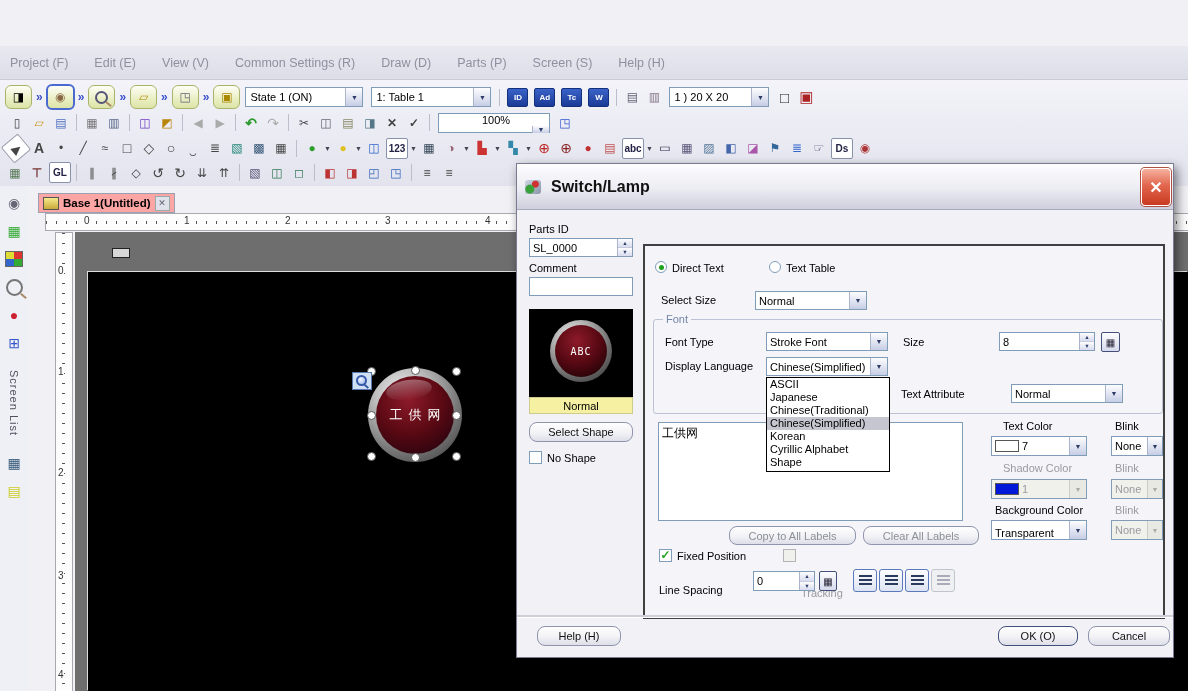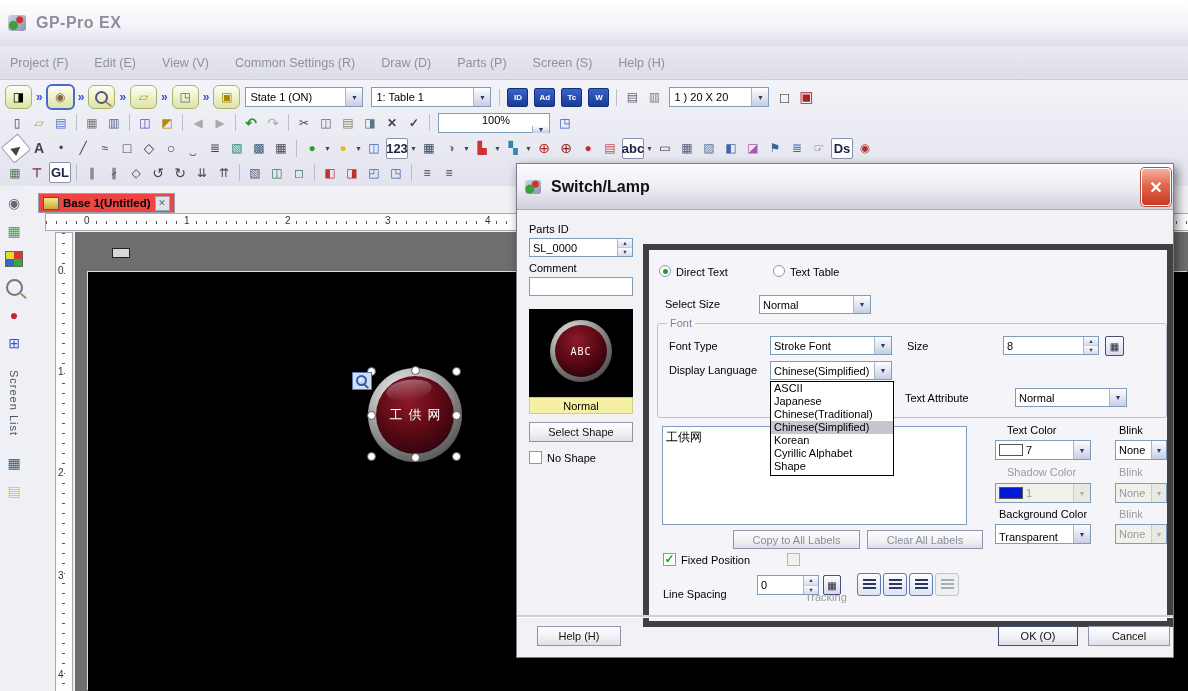--- a/index.html
+++ b/index.html
@@ -23,21 +23,21 @@
     border-bottom:1px solid #cbcbd8;display:flex;align-items:center;gap:26px;padding-left:10px;box-sizing:border-box;}
   .menu-item{color:#8f909f;font-size:12.5px;white-space:nowrap;}
 
   
   #toolbars{left:0;top:80px;width:1188px;height:106px;
     background:linear-gradient(#f3f3f9,#e2e3ed);}
   .trow{position:absolute;left:0;width:1188px;display:flex;align-items:center;}
   .sep{width:1px;height:17px;background:#bcbcca;margin:0 4px;flex:none;}
   .tbi{flex:none;width:20px;height:19px;display:inline-flex;align-items:center;justify-content:center;
        font-size:12px;color:#444;border-radius:2px;margin:0 1px;}
-  .tbi.txt{font-size:13px;font-weight:bold;border:1px solid #8892aa;background:#fff;color:#224;}
+  .tbi.txt{font-size:10px;font-weight:bold;border:1px solid #8892aa;background:#fff;color:#224;}
   .tbi.blue{width:19px;height:17px;background:linear-gradient(#3a63c8,#1a3a96);color:#fff;
        border:1px solid #12307c;border-radius:2px;font-size:8px;font-weight:bold;margin:0 3px;}
   .dd{flex:none;width:9px;color:#445;font-size:7px;text-align:center;}
   .lb{flex:none;width:25px;height:22px;margin:1px 1px;border:1px solid #aab469;border-radius:6px;
       background:linear-gradient(#fefef6,#e9eec2 60%,#dde4a8);display:flex;align-items:center;justify-content:center;
       font-size:12px;}
   .lb.on{border:2px solid #4a6ad0;margin:0;}
   .chev{color:#3a50cc;font-weight:bold;font-size:12px;margin:0 3px;flex:none;}
   .xcombo{background:#fff;border:1px solid #7f9db9;display:flex;align-items:center;
       font-size:11px;padding-left:4px;color:#000;box-sizing:border-box;}
@@ -57,21 +57,21 @@
   .sbi{width:22px;height:22px;margin-top:6px;display:flex;align-items:center;justify-content:center;
        font-size:14px;border-radius:2px;}
   .pal{background:conic-gradient(#d33 0 25%,#3a3 0 50%,#36c 0 75%,#dd3 0);width:16px;height:14px;border:1px solid #666;}
   .magico{position:relative;width:13px;height:13px;border:2px solid #777;border-radius:50%;}
   .magico::after{content:"";position:absolute;width:7px;height:2px;background:#a86;right:-6px;bottom:-3px;transform:rotate(40deg);}
   .vlabel{writing-mode:vertical-rl;font-size:11px;color:#50525e;margin:16px 0 10px 0;letter-spacing:1px;}
 
   
   #workarea{left:28px;top:186px;width:1160px;height:505px;background:#f0f0f5;}
   #doctab{left:10px;top:7px;height:18px;display:flex;align-items:center;gap:4px;
-    background:#ef4444;border:1px solid #9aa0b2;padding:0 4px;}
+    background:#fca5a5;border:1px solid #9aa0b2;padding:0 4px;}
   #doctab .dticon{width:14px;height:11px;background:linear-gradient(#f6e98a,#caa93a);border:1px solid #555;}
   #doctab .dtlabel{font-weight:bold;font-size:11.5px;}
   #doctab .dtclose{width:13px;height:13px;border:1px solid #9aa;background:#dfe2ea;color:#667;
     font-size:9px;display:flex;align-items:center;justify-content:center;}
   .hruler{left:17px;top:27px;width:1143px;height:16px;background:#fdfdfd;border:1px solid #a8a8b0;}
   .hruler::before{content:"";position:absolute;left:0;right:0;top:7px;height:3px;
     background:repeating-linear-gradient(to right,#555 0 1px,transparent 1px 10px);}
   .hnum{position:absolute;top:1px;font-size:10px;color:#333;background:#fdfdfd;padding:0 2px;}
   .hnum:nth-child(1){left:36px;}.hnum:nth-child(2){left:136px;}.hnum:nth-child(3){left:237px;}
   .hnum:nth-child(4){left:337px;}.hnum:nth-child(5){left:437px;}
@@ -116,21 +116,21 @@
 
   .lbl{position:absolute;font-size:11px;color:#000;white-space:nowrap;}
   .lbl.gray{color:#9a9aa2;}
   .field{position:absolute;background:#fff;border:1px solid #7f9db9;font-size:11px;
     display:flex;align-items:center;padding-left:3px;box-sizing:border-box;}
   .spin{margin-left:auto;align-self:stretch;width:14px;display:flex;flex-direction:column;border-left:1px solid #aab4cc;flex:none;}
   .spin b{flex:1;display:flex;align-items:center;justify-content:center;font-size:5.5px;color:#2e3c66;
     background:linear-gradient(#fdfdfe,#d8dcee);border-bottom:1px solid #c6ccde;font-weight:normal;}
   .spin b:last-child{border-bottom:none;}
   .btn{position:absolute;background:linear-gradient(#fefefe,#f2f2f6 55%,#dddee8);
-    border:1px solid #8e95ad;border-radius:0;display:flex;align-items:center;justify-content:center;
+    border:1px solid #8e95ad;border-radius:8px;display:flex;align-items:center;justify-content:center;
     font-size:11px;color:#111;box-sizing:border-box;}
   .btn.graytext{color:#8a8f96;}
   .cb{position:absolute;width:13px;height:13px;background:#fff;border:1px solid #7f9db9;
     display:flex;align-items:center;justify-content:center;box-sizing:border-box;}
   .cb.checked::after{content:"✓";color:#1fa11f;font-size:12px;font-weight:bold;margin-top:-2px;}
   .cb.dis{background:#f0f0ec;border-color:#b4b4b4;}
   .radio{position:absolute;width:12px;height:12px;border:1px solid #7f9db9;border-radius:50%;background:#fff;
     display:flex;align-items:center;justify-content:center;box-sizing:border-box;}
   .radio.on::after{content:"";width:5px;height:5px;border-radius:50%;background:#1fa11f;}
 
@@ -142,21 +142,21 @@
   #minilamp .lamptext{position:absolute;inset:0;display:flex;align-items:center;justify-content:center;
     color:#fff;font-family:"DejaVu Sans Mono",monospace;font-size:10px;letter-spacing:1px;}
   #statecap{left:12px;top:188px;width:104px;height:17px;background:#f5f0a2;border:1px solid #cfcb8e;
     display:flex;align-items:center;justify-content:center;font-size:11px;box-sizing:border-box;position:absolute;}
 
   #tabs{position:absolute;left:126px;top:16px;height:20px;display:flex;align-items:flex-end;}
   .tab{height:17px;padding:2px 7px 0;font-size:11px;color:#222;
     background:linear-gradient(#fbfbfc,#e9eaf1 70%,#d9dbe5);border:1px solid #98a0b4;border-bottom:none;
     border-radius:2px 2px 0 0;margin-right:2px;box-sizing:border-box;white-space:nowrap;}
   .tab.sel{background:#f4f4f9;border-top:2px solid #e8a000;height:20px;position:relative;z-index:3;}
-  #panel{position:absolute;left:126px;top:35px;width:518px;height:371px;background:#f4f4f9;border:6px solid #404040;}
+  #panel{position:absolute;left:126px;top:35px;width:518px;height:371px;background:#f4f4f9;border:2px solid #404040;}
 
   .grp{position:absolute;border:1px solid #bcc2d4;border-radius:3px;}
   .grplabel{position:absolute;font-size:11px;color:#7585a5;background:#f4f4f9;padding:0 3px;}
 
   .sw{width:22px;height:10px;border:1px solid #555;margin-right:3px;flex:none;}
   #langlist{position:absolute;left:121px;top:131px;width:122px;height:93px;background:#fff;border:1px solid #000;z-index:60;}
   .lang-item{height:13px;line-height:13px;padding-left:3px;font-size:11px;white-space:nowrap;overflow:hidden;}
   .lang-item.sel{background:#c6c6d0;}
 
   .keypadbtn{position:absolute;background:linear-gradient(#fdfdfe,#d6daec);border:1px solid #44507a;border-radius:2px;
@@ -166,24 +166,20 @@
   .albtn.dis{border-color:#c0c4cc;background:#eef0f2;}
   .albars{width:13px;height:11px;background:repeating-linear-gradient(to bottom,#2a3a5a 0 2px,transparent 2px 4px);}
   .albtn.dis .albars{background:repeating-linear-gradient(to bottom,#aab 0 2px,transparent 2px 4px);}
   #dlgsep{position:absolute;left:0px;top:406px;width:656px;height:2px;background:#cfcfda;border-bottom:1px solid #fff;}
 </style>
 </head>
 <body>
 
 <div id="app">
 
-  <div id="titlebar" class="abs">
-    <span class="appico"></span>
-    <span class="ttl">GP-Pro EX</span>
-  </div>
 
   <div id="menubar" class="abs">
       <span class="menu-item">Project (F)</span>
       <span class="menu-item">Edit (E)</span>
       <span class="menu-item">View (V)</span>
       <span class="menu-item">Common Settings (R)</span>
       <span class="menu-item">Draw (D)</span>
       <span class="menu-item">Parts (P)</span>
       <span class="menu-item">Screen (S)</span>
       <span class="menu-item">Help (H)</span>

